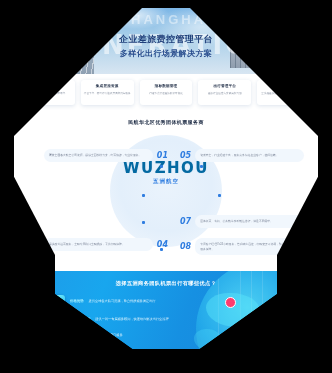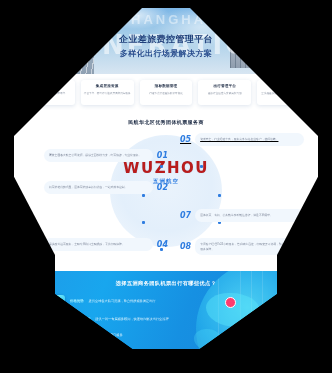--- a/index.html
+++ b/index.html
@@ -60,21 +60,21 @@
   .mid{position:relative;background:#fff;padding-top:4px;height:152px;}
   .mid .sect-title{text-align:center;font-size:5px;font-weight:bold;color:#1d2b44;
         letter-spacing:.4px;}
 
   .orbit{position:relative;height:138px;margin-top:6px;}
   .circle{position:absolute;left:50%;top:4px;transform:translateX(-50%);
      width:112px;height:112px;border-radius:50%;
      background:radial-gradient(circle at 50% 45%,#eaf3fc 0%,#e3effb 55%,#f3f8fd 100%);}
   .brand{position:absolute;left:50%;top:30px;transform:translateX(-50%);
      text-align:center;width:120px;}
-  .brand .bw{font-size:15px;font-weight:bold;color:#b91c1c;letter-spacing:1.5px;
+  .brand .bw{font-size:15px;font-weight:bold;color:#0369a1;letter-spacing:1.5px;
      line-height:1.05;font-family:"DejaVu Sans",sans-serif;
      text-shadow:0 0 1px rgba(180,210,240,.9);}
   .brand .bcn{font-size:5.5px;font-weight:bold;color:#2f7de0;letter-spacing:1px;
      margin:1px 0;}
 
   .dot{position:absolute;width:2.6px;height:2.6px;background:#2f7de0;border-radius:1px;}
 
   .item{position:absolute;display:flex;align-items:center;gap:3px;width:124px;}
   .item .bubble{background:#f1f7fd;border-radius:7px;padding:4px 5px;flex:1;min-width:0;}
   .item .txt{font-size:2.8px;color:#7b8598;line-height:1.7;}
@@ -173,40 +173,34 @@
         <div class="dot" style="left:204px;top:90px;"></div>
         <div class="dot" style="left:146px;top:117px;"></div>
         <div class="dot" style="left:186px;top:117px;"></div>
 
         <div class="item left" style="top:18px;">
           <div class="bubble">
             <div class="txt">覆盖全国各大航空公司资源，提供全面航线方案，出票快捷，专业化服务。</div>
           </div>
           <div class="num">01</div>
         </div>
-        <div class="item left" style="top:50px;">
-          <div class="bubble">
-            <div class="txt">机票价格优势明显，团体票价独享折扣优惠，一站式成本控制。</div>
-          </div>
-          <div class="num">02</div>
-        </div>
         <div class="item left" style="top:107px;justify-content:center;">
           <div class="bubble">
             <div class="txt">提供改签退票服务，全程专属顾问全程跟踪，无忧行程保障。</div>
           </div>
           <div class="num">04</div>
         </div>
 
-        <div class="item right" style="top:2px;text-decoration:underline;">
+        <div class="item right" style="top:18px;">
           <div class="num">05</div>
           <div class="bubble">
             <div class="txt">资质齐全，行业经验丰富，服务众多知名企业客户，值得信赖。</div>
           </div>
         </div>
-        <div class="item right" style="top:78px;justify-content:center;">
+        <div class="item right" style="top:84px;justify-content:center;">
           <div class="num">07</div>
           <div class="bubble">
             <div class="txt">团体机票、包机、公务舱等多种舱位选择，满足不同需求。</div>
           </div>
         </div>
         <div class="item right" style="top:107px;justify-content:center;">
           <div class="num">08</div>
           <div class="bubble">
             <div class="txt">专属客户经理7x24小时服务，售后响应迅速，行程变更可协调，预订全流程无忧服务保障。</div>
           </div>

